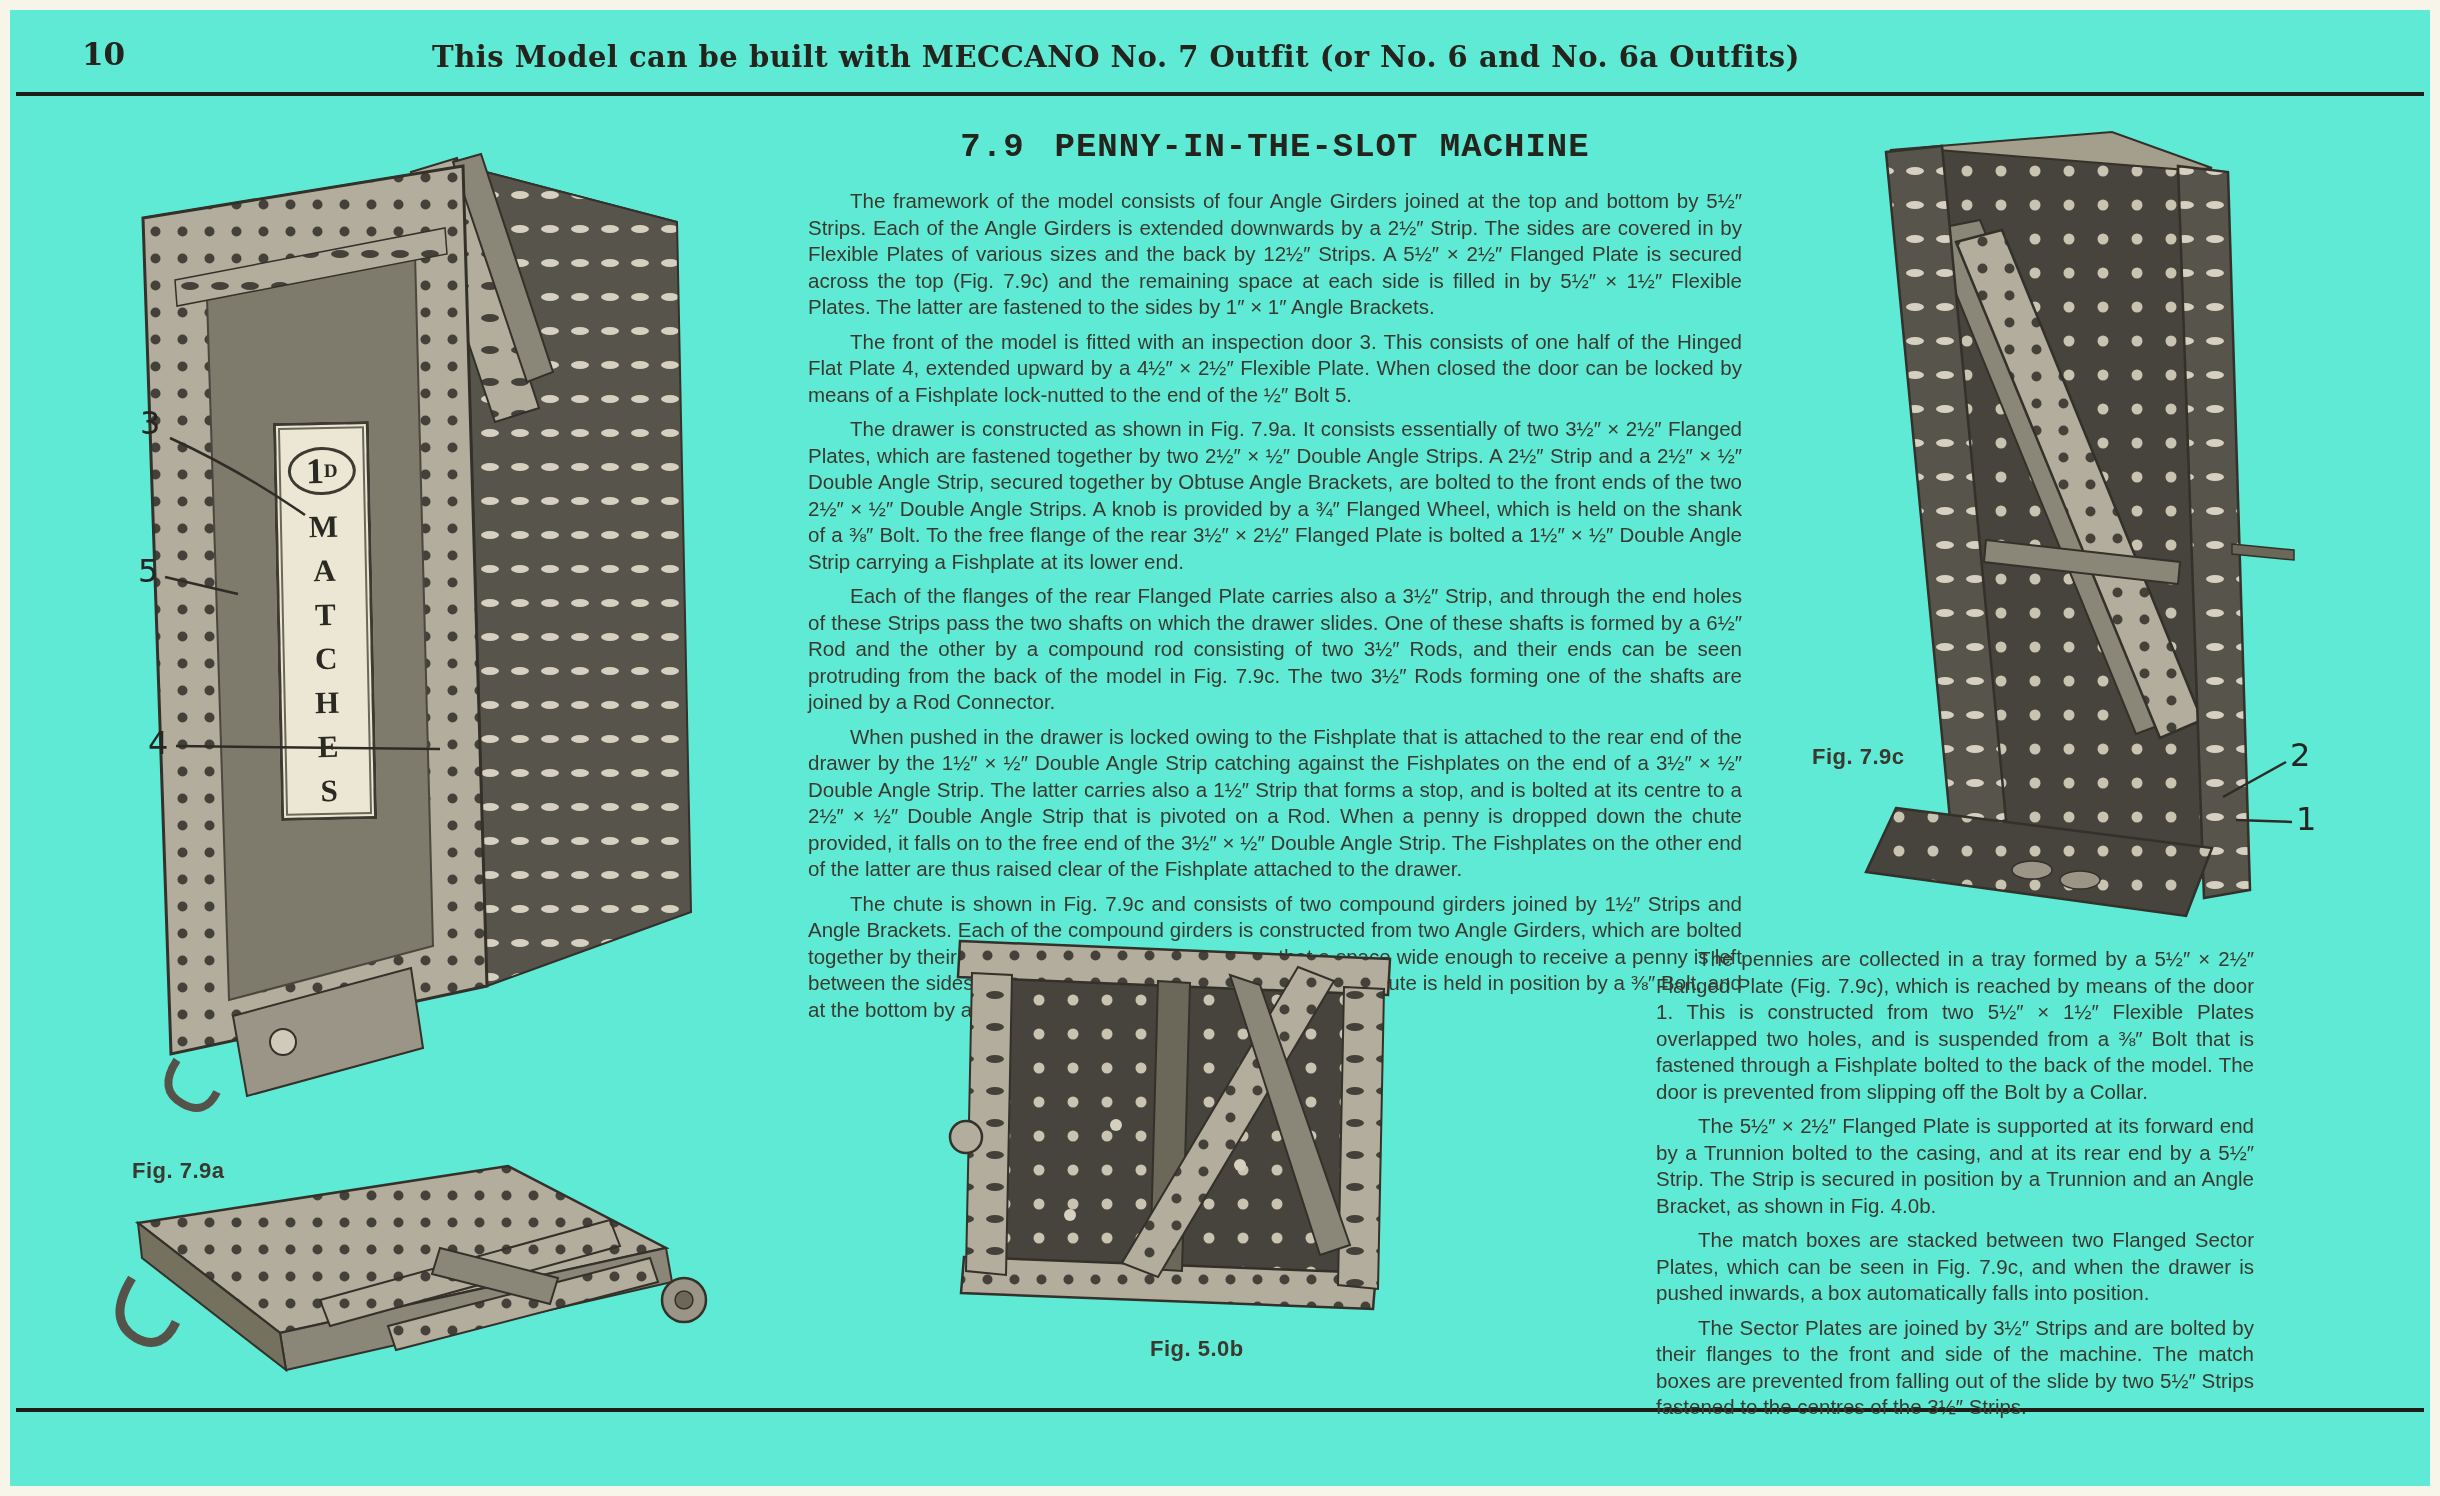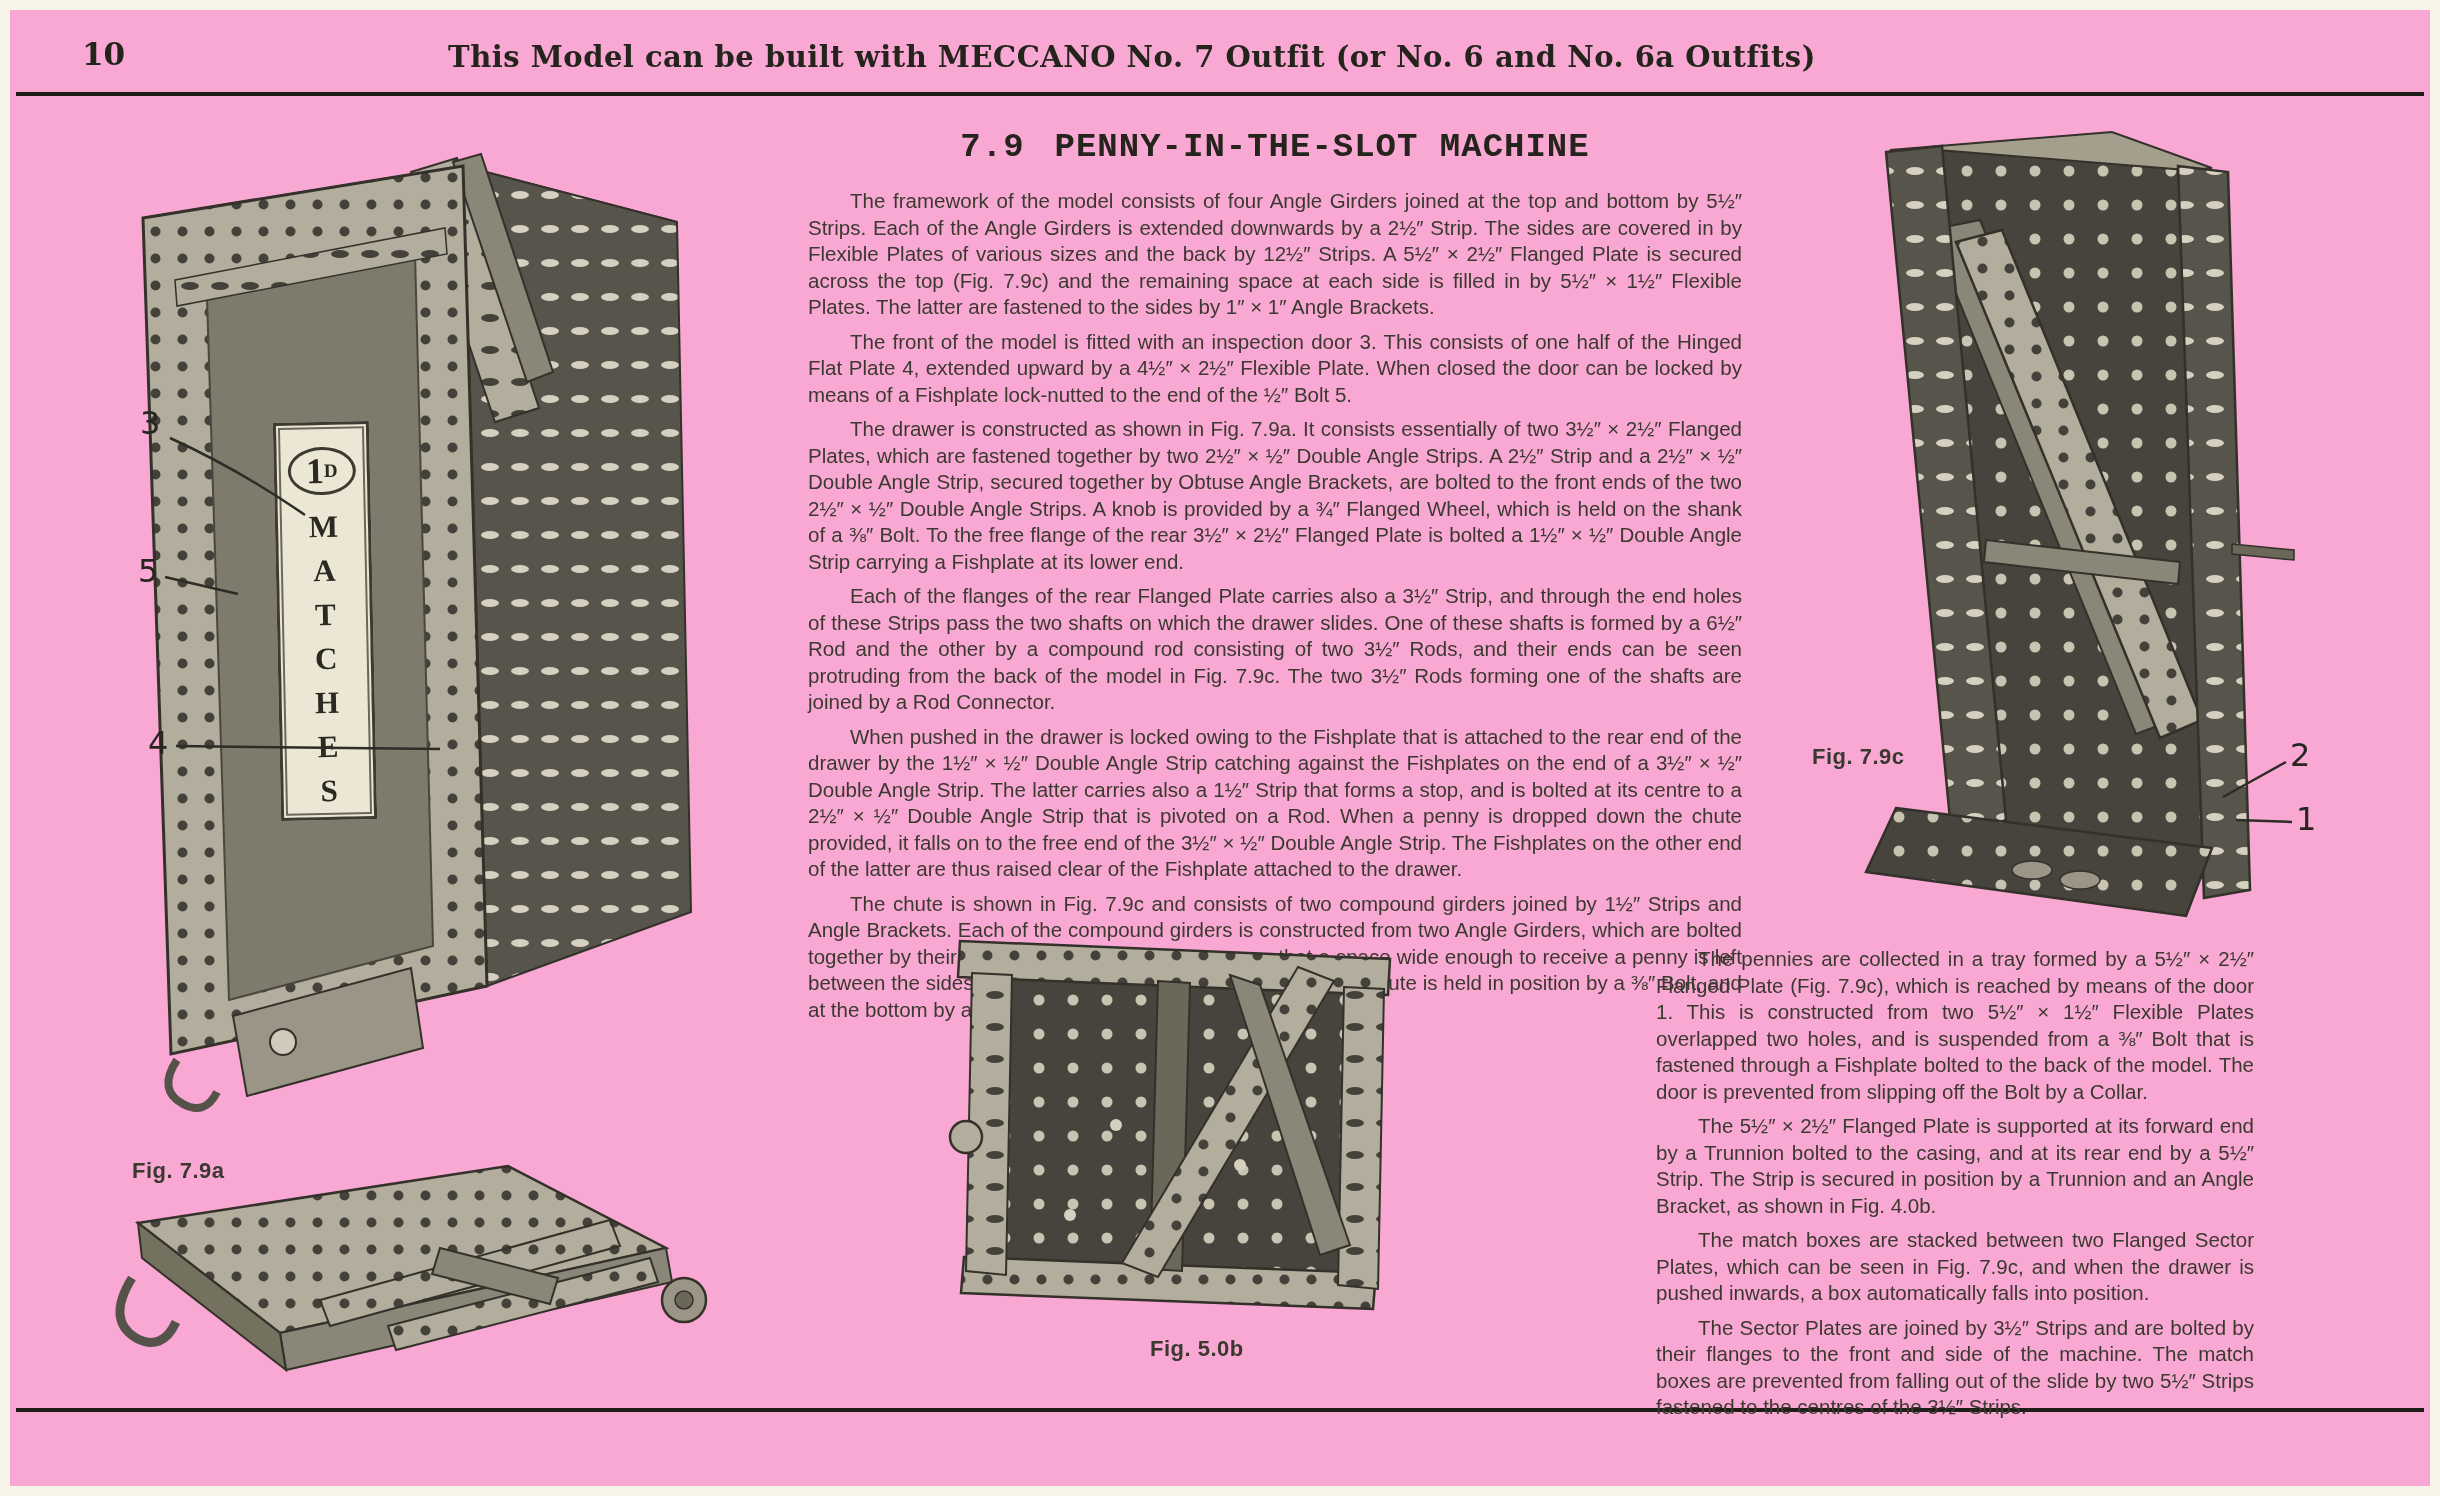--- a/index.html
+++ b/index.html
@@ -4,32 +4,32 @@
 <style>
   html,body{margin:0;padding:0;}
   body{
     width:2440px;height:1496px;
     background:#f6f4e8;
     font-family:"Liberation Sans", sans-serif;
     -webkit-font-smoothing:antialiased;
   }
   .page{
     position:relative;width:2440px;height:1496px;
-    background:#f9a8d4;
+    background:#5eead4;
     overflow:hidden;
     box-shadow:inset 0 0 0 10px #f7f5ea;
   }
   
   .page-number{
     position:absolute;left:82px;top:36px;
     font-family:"DejaVu Serif", serif;font-weight:bold;
     font-size:31px;color:#24231c;
   }
   .header-line{
-    position:absolute;left:16px;top:40px;width:2232px;
+    position:absolute;left:0;top:40px;width:2232px;
     text-align:center;
     font-family:"DejaVu Serif", serif;font-weight:bold;
     font-size:29px;color:#24231c;letter-spacing:.5px;
   }
   .rule{position:absolute;left:16px;width:2408px;height:4px;background:#1e1d17;}
   .rule-top{top:92px;}
   .rule-bottom{top:1408px;}
   
   .title{
     position:absolute;left:790px;top:128px;width:970px;

